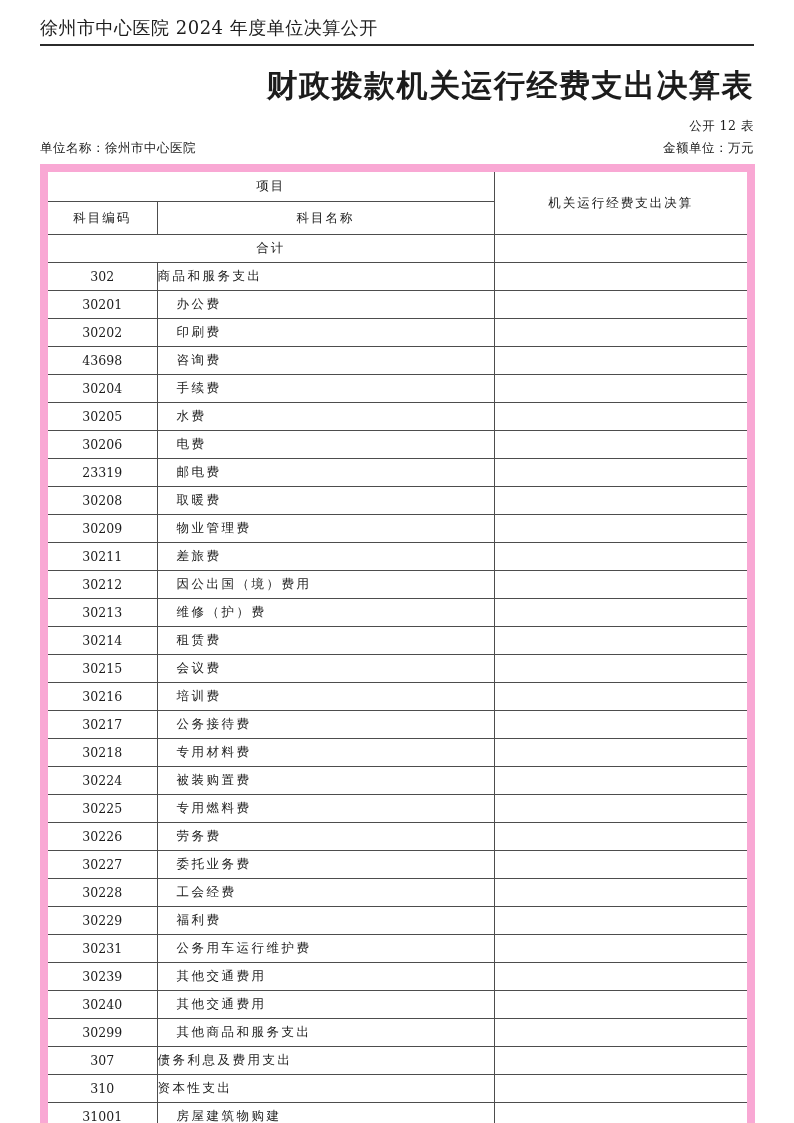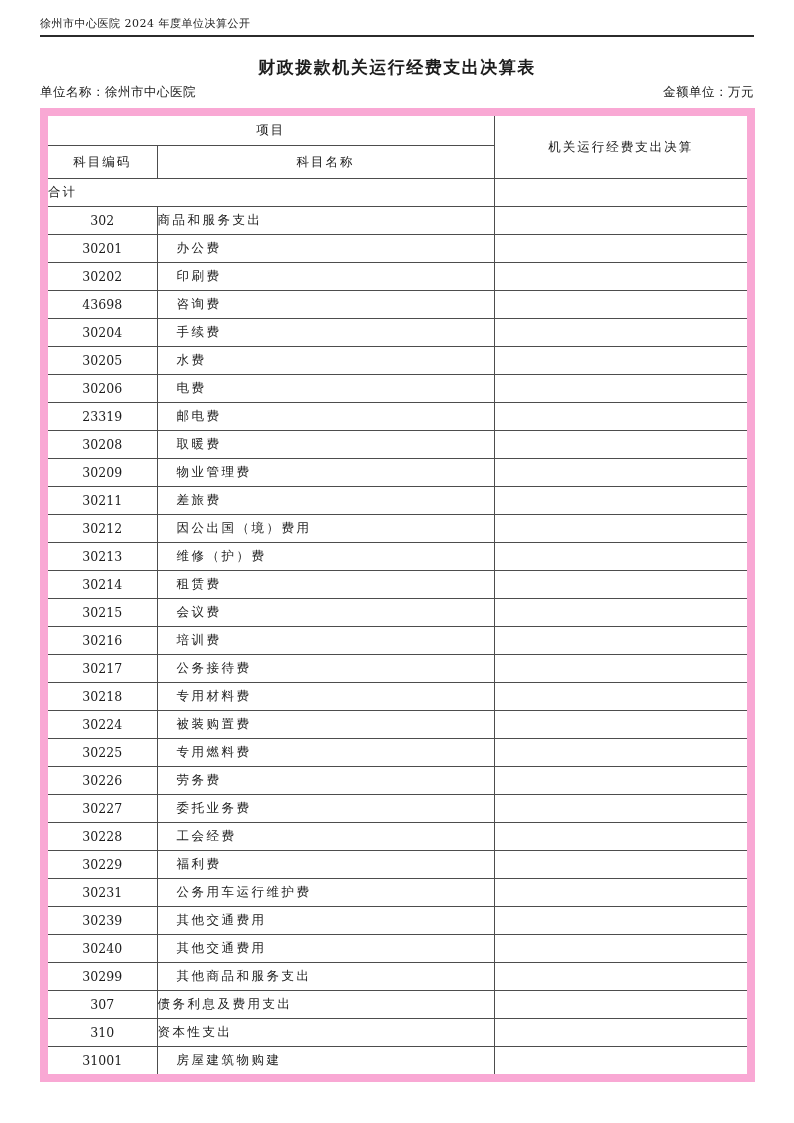--- a/index.html
+++ b/index.html
@@ -16,26 +16,26 @@
   }
   .page {
     padding: 0 40px;
     box-sizing: border-box;
     width: 794px;
   }
   .doc-header {
     padding-top: 16px;
     padding-bottom: 4px;
     border-bottom: 2px solid #2b2b2b;
-    font-size: 11px;
+    font-size: 18px;
     letter-spacing: 0.5px;
   }
   .doc-title {
-    text-align: center;
-    font-size: 17px;
+    text-align: right;
+    font-size: 31px;
     font-weight: bold;
     margin: 19px 0 0 0;
     letter-spacing: 1.5px;
   }
   .table-label {
     text-align: right;
     font-size: 12.5px;
     margin-top: 11px;
     letter-spacing: 0.5px;
   }
@@ -64,32 +64,33 @@
   .col-name  { width: 337px; }
   .col-value { width: 257px; }
   .fin-table thead tr.hdr-top th    { height: 29px; }
   .fin-table thead tr.hdr-bottom th { height: 32px; }
   .fin-table tbody td { height: 27px; }
   .hdr-cell { text-align: center; letter-spacing: 2px; }
   .code-cell { text-align: center; padding-left: 8px; margin-left: 19px; }
   .name-cell { text-align: left; padding-left: 9px; letter-spacing: 2.5px; }
   .name-cell.indent { padding-left: 19px; }
   .bold { font-weight: bold; }
-  .total-cell { letter-spacing: 2px; font-family: Liberation Serif, serif; }
+  .total-cell { text-align: center; letter-spacing: 2px; font-family: Liberation Serif, serif; }
   .value-cell {}
 </style>
 </head>
 <body>
 
 <div class="page">
 
   <div class="doc-header">徐州市中心医院 2024 年度单位决算公开</div>
 
   <h1 class="doc-title">财政拨款机关运行经费支出决算表</h1>
 
+  <div class="table-label">公开 12 表</div>
 
   <div class="meta-row">
     <span>单位名称：徐州市中心医院</span>
     <span>金额单位：万元</span>
   </div>
 
   <table class="fin-table">
     <colgroup>
       <col class="col-code">
       <col class="col-name">

